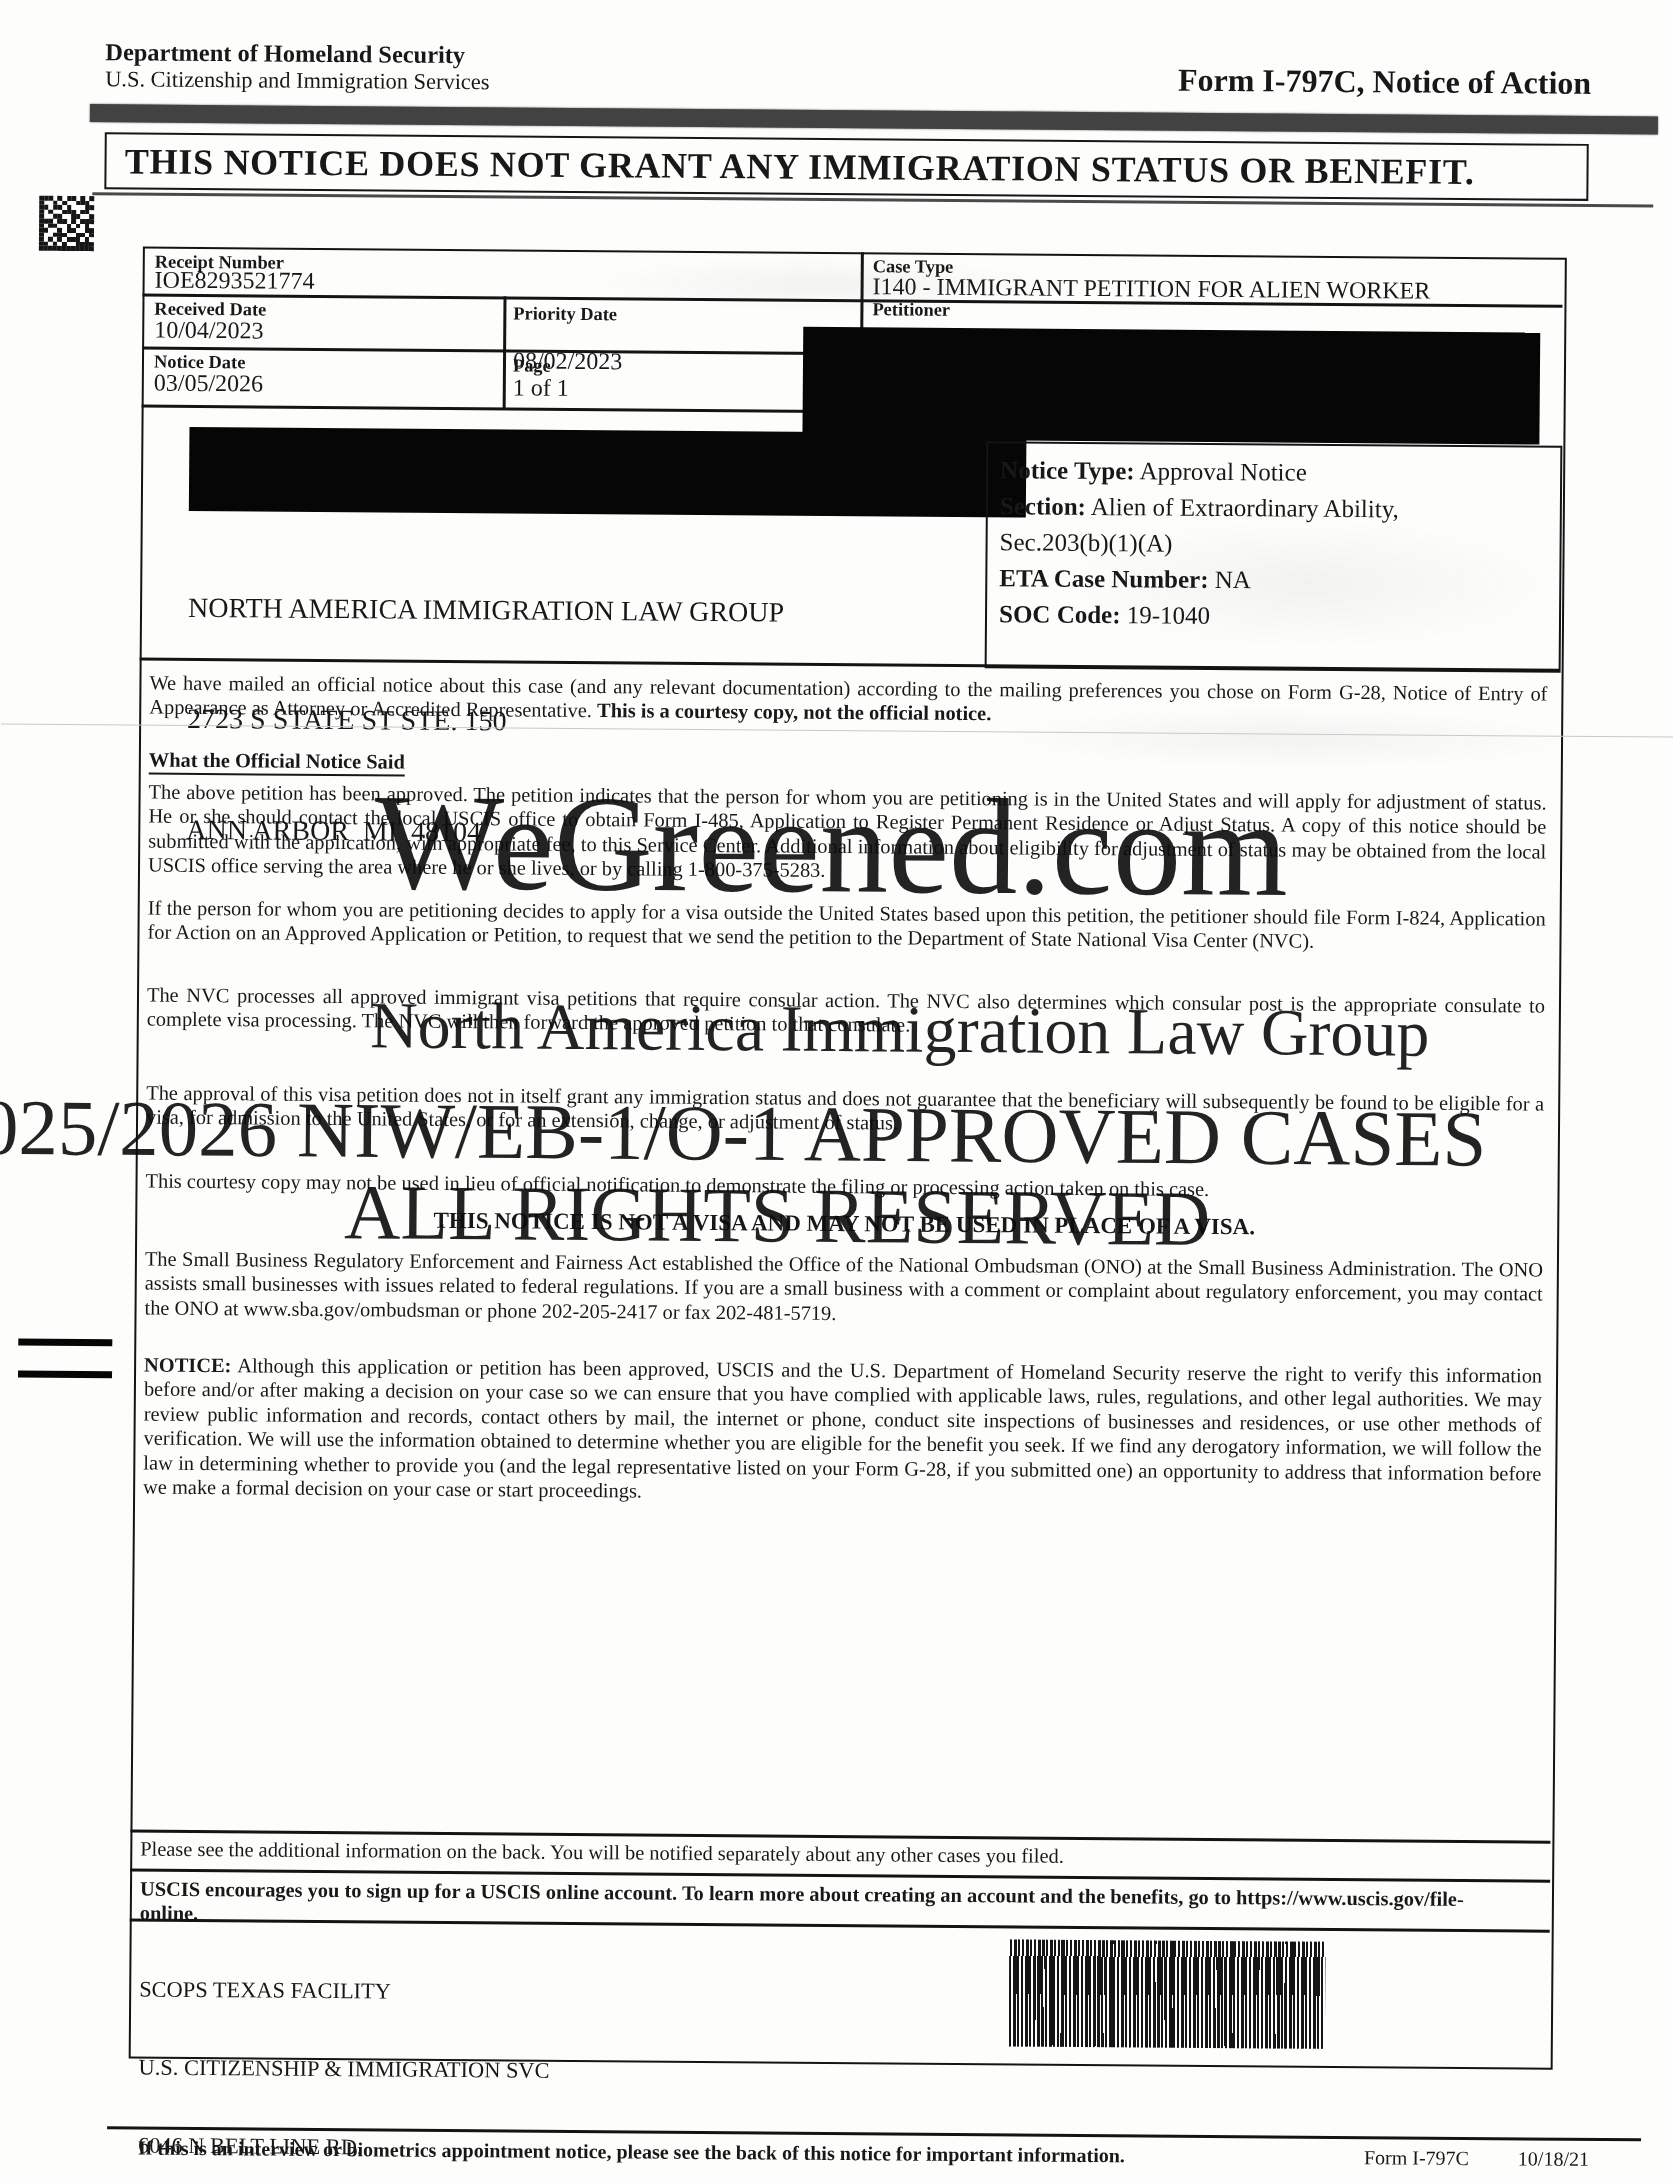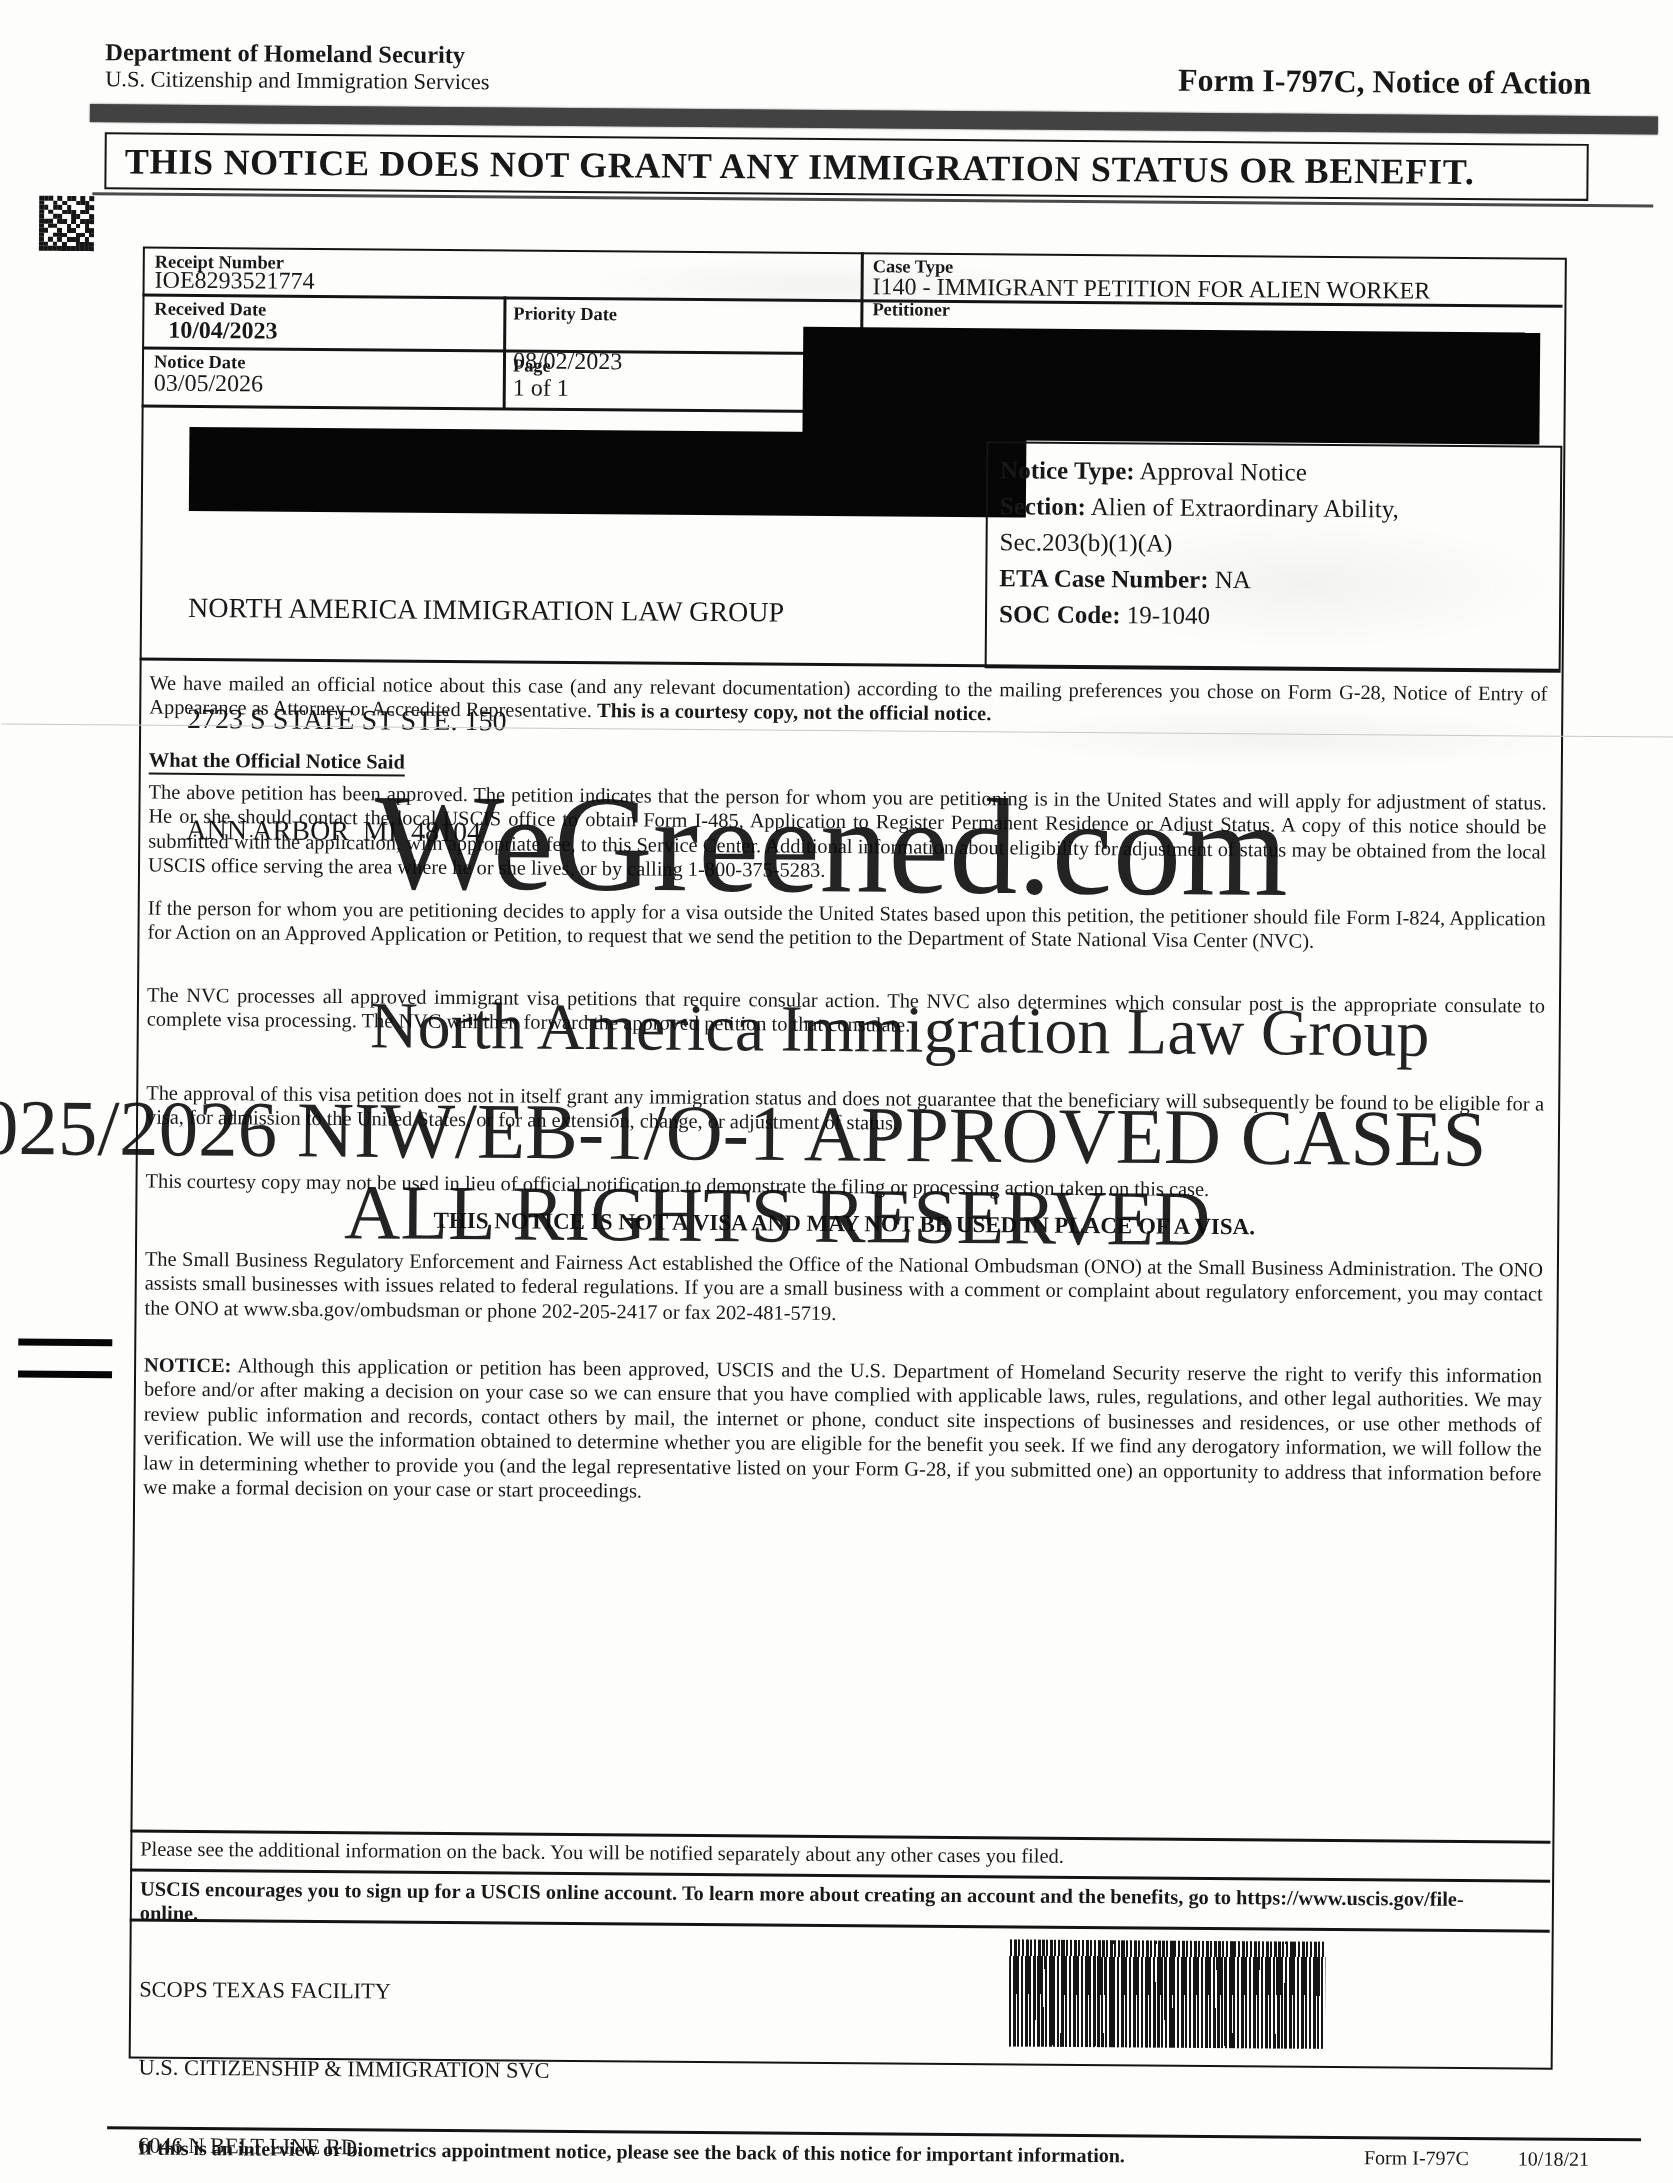--- a/index.html
+++ b/index.html
@@ -201,21 +201,21 @@
   <div class="hline" style="left:138px;top:299px;width:1420px;"></div>
   <div class="vline" style="left:499px;top:299px;height:113px;"></div>
   <div class="hline" style="left:138px;top:352px;width:718px;"></div>
   <div class="hline" style="left:138px;top:410px;width:718px;"></div>
 
   <div class="abs lbl" style="left:150px;top:257px;">Receipt Number</div>
   <div class="abs val" style="left:150px;top:273px;">IOE8293521774</div>
   <div class="abs lbl" style="left:868px;top:256px;">Case Type</div>
   <div class="abs val" style="left:868px;top:274px;">I140 - IMMIGRANT PETITION FOR ALIEN WORKER</div>
   <div class="abs lbl" style="left:150px;top:304px;">Received Date</div>
-  <div class="abs val" style="left:164px;top:323px;font-weight:bold;">10/04/2023</div>
+  <div class="abs val" style="left:150px;top:323px;">10/04/2023</div>
   <div class="abs lbl" style="left:509px;top:306px;">Priority Date</div>
   <div class="abs val" style="left:509px;top:325px;margin-top:26px;">08/02/2023</div>
   <div class="abs lbl" style="left:868px;top:299px;">Petitioner</div>
   <div class="abs lbl" style="left:150px;top:357px;">Notice Date</div>
   <div class="abs val" style="left:150px;top:376px;">03/05/2026</div>
   <div class="abs lbl" style="left:509px;top:358px;text-align:center;">Page</div>
   <div class="abs val" style="left:509px;top:378px;">1 of 1</div>
 
   <div class="smudge" style="left:580px;top:258px;width:474px;height:53px;"></div>
   <div class="smudge" style="left:1054px;top:514px;width:501px;height:132px;"></div>

